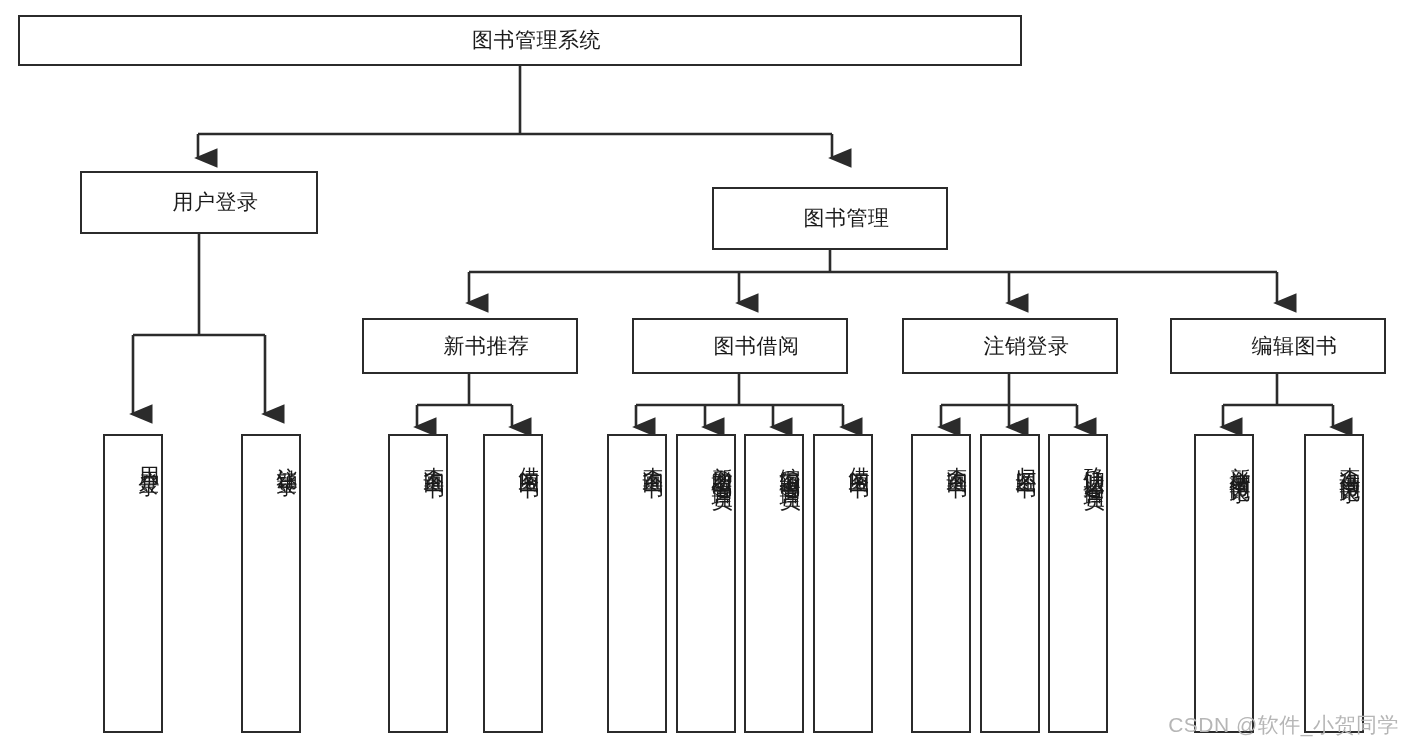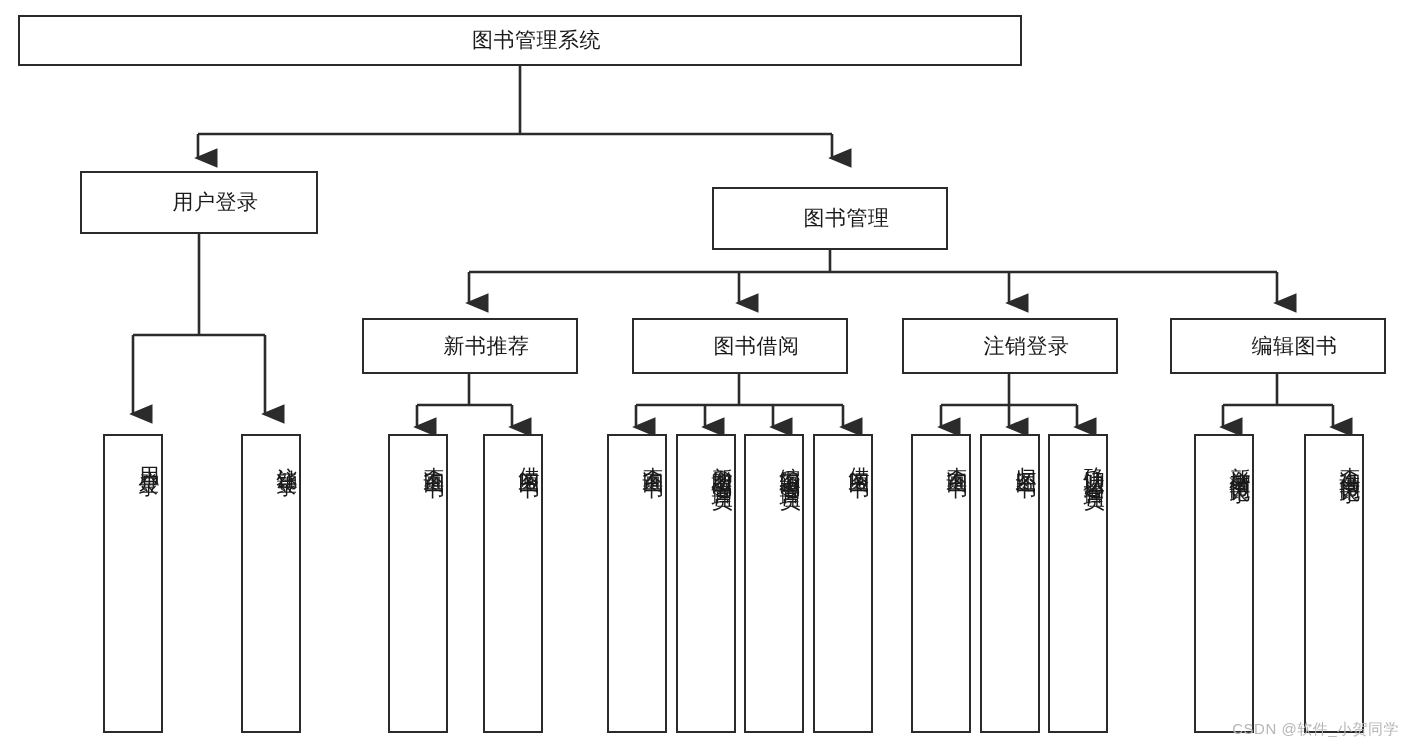--- a/index.html
+++ b/index.html
@@ -52,21 +52,21 @@
     writing-mode: vertical-rl;
     text-orientation: upright;
     font-size: 21px;
     letter-spacing: 3.5px;
     line-height: 1;
   }
   #watermark {
     position: absolute;
     right: 6px;
     bottom: 8px;
-    font-size: 15px;
+    font-size: 21px;
     color: #b6b6b6;
     z-index: 5;
     white-space: nowrap;
     letter-spacing: 0.5px;
   }
 </style>
 </head>
 <body>
 
 <div id="canvas">

